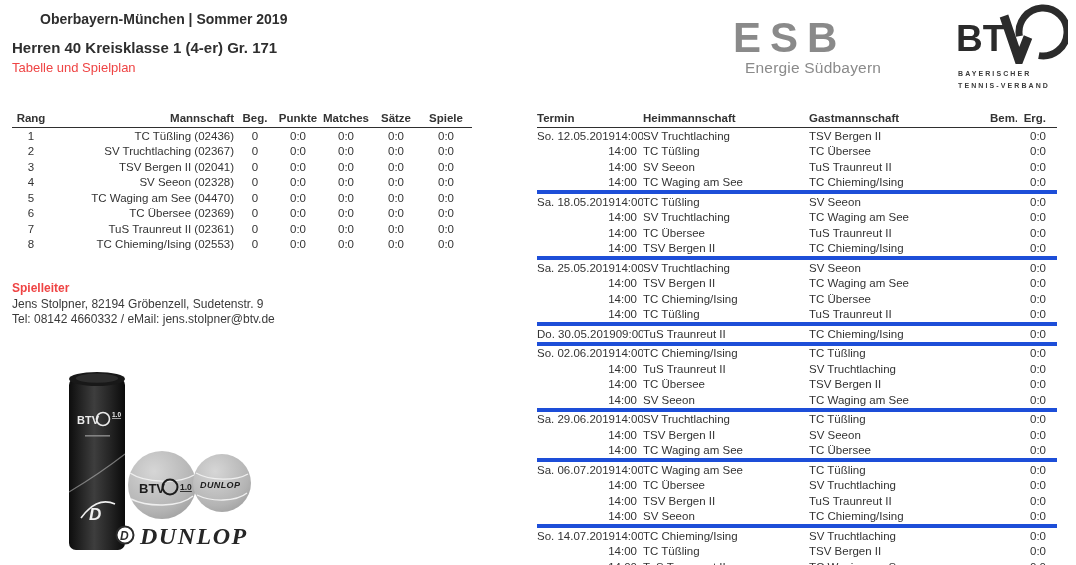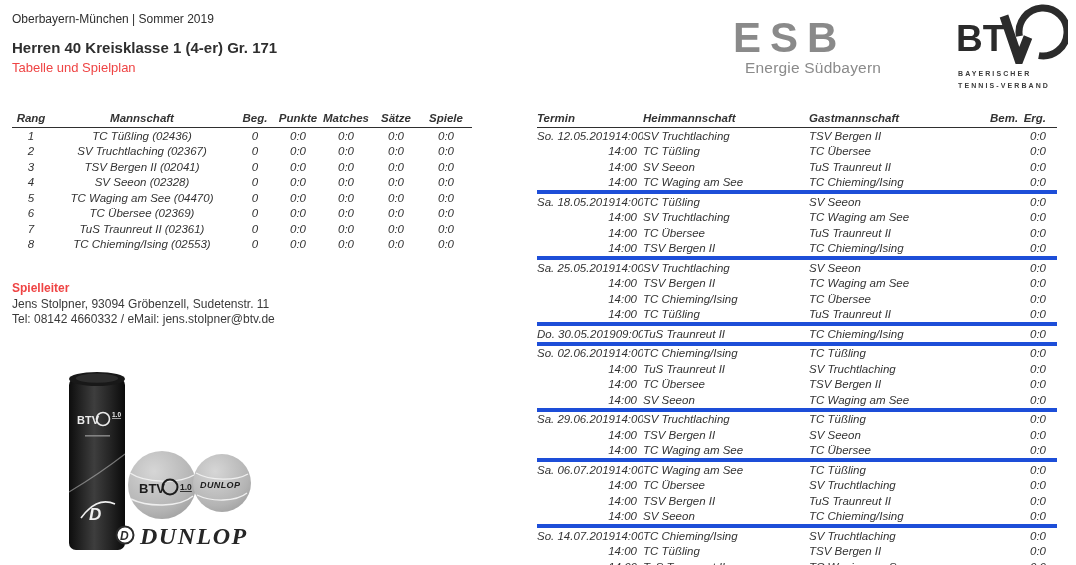--- a/index.html
+++ b/index.html
@@ -1,41 +1,41 @@
 <!DOCTYPE html>
 <html><head>
 <meta charset="utf-8">
 <style>
   html,body{margin:0;padding:0;background:#fff;}
   .page{position:relative;width:1076px;height:565px;background:#ffffff;overflow:hidden;
         font-family:"Liberation Sans",sans-serif;color:#333;}
 
   
   .doc-header{position:absolute;left:12px;top:8px;}
-  .doc-title{font-size:12px;font-weight:normal;line-height:22px;color:#2e2e2e;}
+  .doc-title{font-size:14px;font-weight:bold;line-height:22px;color:#2e2e2e;margin-left:28px;}
   .doc-subtitle{font-size:15px;font-weight:bold;line-height:17px;margin-top:9px;color:#2e2e2e;}
   .doc-desc{font-size:13px;line-height:15px;margin-top:4px;color:#ef4444;}
 
   
   .esb{position:absolute;left:733px;top:18px;color:#8a8a8a;}
   .esb-text{font-size:42px;font-weight:bold;letter-spacing:9px;line-height:40px;}
   .esb-tagline{font-size:15.5px;line-height:18px;margin-top:1px;letter-spacing:0.2px;margin-left:12px;}
   .btv{position:absolute;left:950px;top:4px;width:118px;}
   .btv-caption{font-size:7px;font-weight:bold;letter-spacing:2.1px;color:#3a3a3a;line-height:12px;margin-left:8px;}
 
   
-  table{border-collapse:collapse;table-layout:fixed;font-style:italic;}
+  table{border-collapse:collapse;table-layout:fixed;}
   th,td{padding:0;font-size:11.5px;height:15.5px;vertical-align:middle;
         white-space:nowrap;overflow:hidden;color:#333;}
   thead th{font-weight:bold;border-bottom:1.5px solid #2f2f2f;height:18px;
            vertical-align:bottom;padding-bottom:3px;}
 
   .standings{position:absolute;left:12px;top:106px;width:460px;}
   .standings .c-rang{width:38px;text-align:center;}
-  .standings .c-team{width:184px;text-align:center;}
+  .standings .c-team{width:184px;text-align:right;}
   .standings .c-num{text-align:center;}
 
   .schedule{position:absolute;left:537px;top:106px;width:520px;}
   .schedule th{text-align:left;}
   .schedule th.c-erg,.schedule td.c-erg{text-align:right;padding-right:11px;}
   .schedule tr.group-start td{border-top:4px solid #1d4ed8;}
   .schedule tbody tr:last-child td{border-bottom:1px solid #c9c9c9;}
   .termin-wrap{display:flex;justify-content:space-between;padding-right:6px;align-items:flex-end;}
 
   
@@ -165,21 +165,21 @@
           <td class="c-num">0:0</td>
           <td class="c-num">0:0</td>
           <td class="c-num">0:0</td>
           <td class="c-num">0:0</td>
         </tr>
       </tbody>
   </table>
 
   <div class="spielleiter">
     <div class="sl-head">Spielleiter</div>
-    <div>Jens Stolpner, 93094 Gröbenzell, Sudetenstr. 11</div>
+    <div>Jens Stolpner, 82194 Gröbenzell, Sudetenstr. 9</div>
     <div>Tel: 08142 4660332 / eMail: jens.stolpner@btv.de</div>
   </div>
 
   <svg class="balls" width="230" height="200" viewBox="0 0 230 200">
     <defs>
       <linearGradient id="tubeGrad" x1="0" y1="0" x2="1" y2="0">
         <stop offset="0" stop-color="#0d0d0d"></stop>
           <stop offset="0.45" stop-color="#3e3e3e"></stop>
         <stop offset="0.75" stop-color="#232323"></stop>
           <stop offset="1" stop-color="#0a0a0a"></stop>

